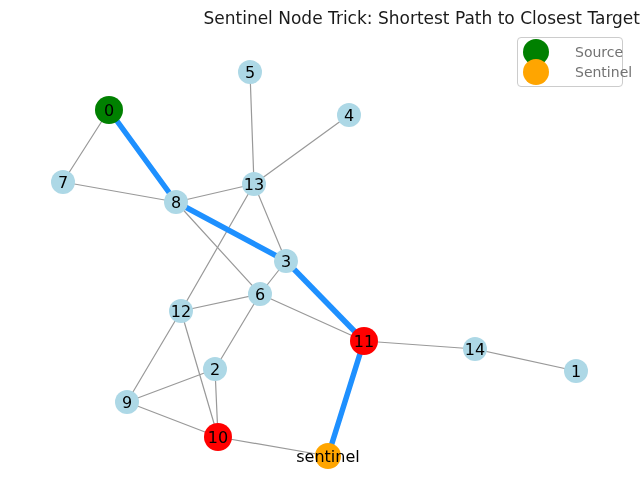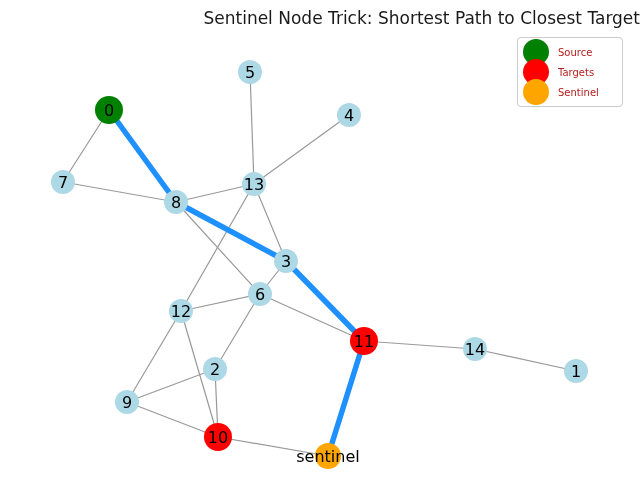--- a/index.html
+++ b/index.html
@@ -49,23 +49,23 @@
     height: 20px;
   }
   .legend-marker {
     width: 26px;
     height: 26px;
     border-radius: 50%;
     flex: 0 0 26px;
     margin: -3px 0;
   }
   .legend-label {
-    margin-left: 9px;
-    font-size: 10px;
-    color: #b91c1c;
+    margin-left: 26px;
+    font-size: 14px;
+    color: #737373;
     white-space: nowrap;
   }
 </style>
 </head>
 <body>
 
 <div class="page-title">Sentinel Node Trick: Shortest Path to Closest Target</div>
 
 <svg id="graph-svg" width="640" height="504" viewBox="0 0 640 504">
     <line x1="109" y1="110" x2="63" y2="182" stroke="#999999" stroke-width="1.2" stroke-linecap="round"></line>
@@ -125,20 +125,16 @@
     <text x="475" y="349" fill="#000000" font-size="16" text-anchor="middle" dominant-baseline="central">14</text>
     <text x="328" y="456" fill="#000000" font-size="16" text-anchor="middle" dominant-baseline="central">sentinel</text>
   </svg>
 
 <div class="legend">
   <div class="legend-row">
     <span class="legend-marker" style="background: rgb(0, 128, 0);"></span>
     <span class="legend-label">Source</span>
   </div>
   <div class="legend-row">
-    <span class="legend-marker" style="background: rgb(255, 0, 0);"></span>
-    <span class="legend-label">Targets</span>
-  </div>
-  <div class="legend-row">
     <span class="legend-marker" style="background: rgb(255, 165, 0);"></span>
     <span class="legend-label">Sentinel</span>
   </div>
 </div>
 
 </body></html>

